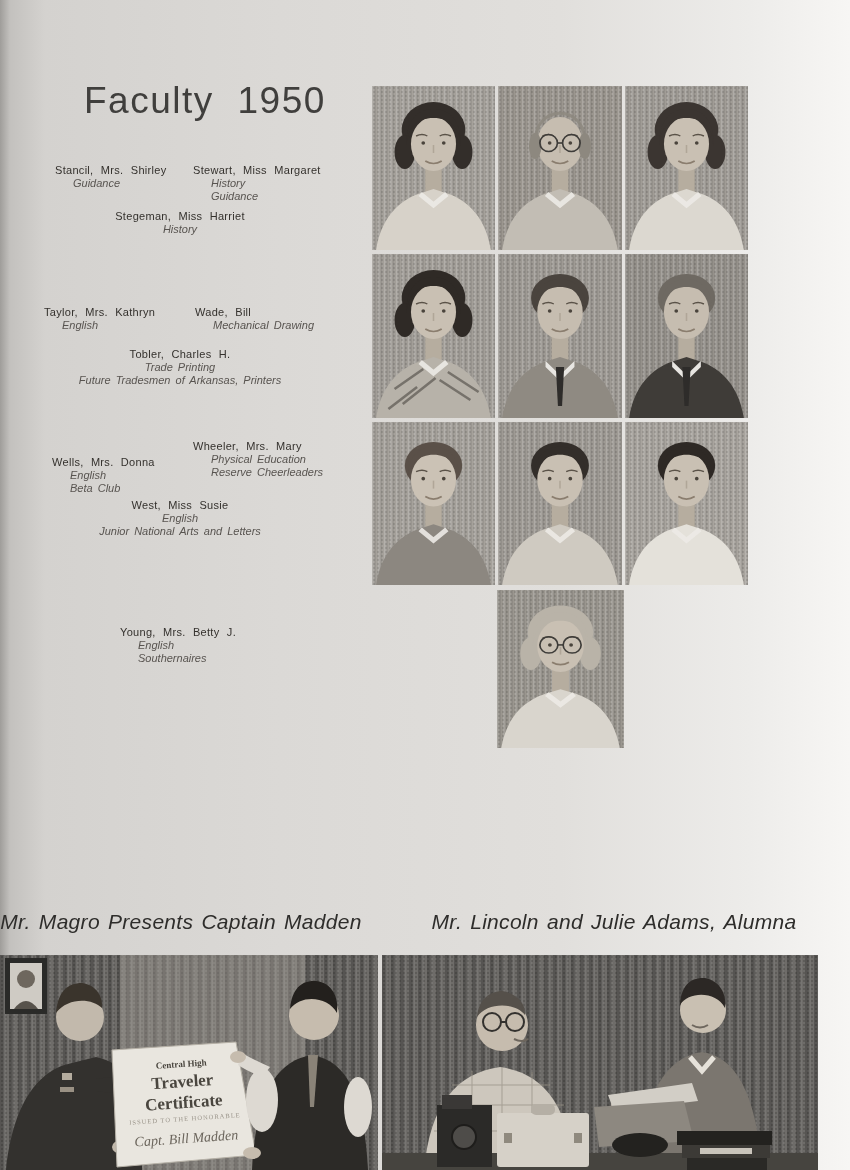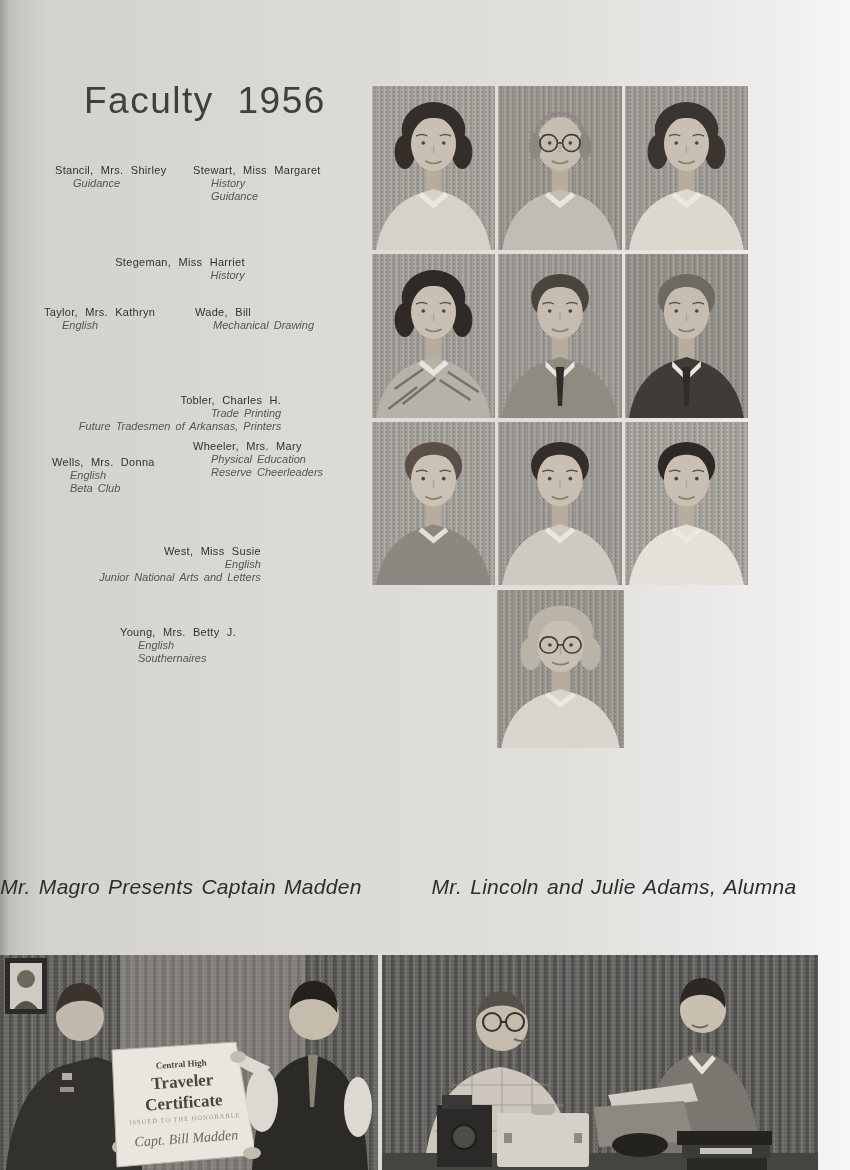--- a/index.html
+++ b/index.html
@@ -11,61 +11,61 @@
   .abs{position:absolute;}
   
   .page-title{
     left:84px;top:80px;font-size:37px;color:#403f3d;font-weight:400;
     letter-spacing:1.5px;word-spacing:12px;white-space:nowrap;
   }
   
   .entry{position:absolute;font-size:11px;line-height:13px;white-space:nowrap;}
   .entry .name{font-weight:normal;color:#34312d;letter-spacing:.3px;word-spacing:4px;}
   .entry .sub{color:#585450;padding-left:18px;word-spacing:2px;font-style:italic;}
-  .entry.centered{transform:translateX(-50%);text-align:right;margin-top:46px;}
+  .entry.centered{transform:translateX(-50%);text-align:center;}
   .entry.centered .sub{padding-left:0;}
   
   .photo-grid{
     position:absolute;left:372px;top:86px;width:376px;
     display:grid;grid-template-columns:123px 124px 123px;
     grid-template-rows:164px 164px 163px;column-gap:3px;row-gap:4px;
   }
   .photo{
     position:relative;overflow:hidden;
     background-image:
       radial-gradient(rgba(0,0,0,.10) 1px, transparent 1px),
       repeating-linear-gradient(90deg, rgba(255,255,255,.16) 0 1px, rgba(0,0,0,.07) 3px 4px, transparent 4px 6px);
     background-size:4px 4px,auto;
   }
   .photo svg{display:block;width:100%;height:100%;}
   .single-photo{left:497px;top:590px;width:127px;height:158px;}
   
   .caption{position:absolute;font-style:italic;font-size:21px;line-height:27px;
-    color:#2e2d2b;text-align:center;letter-spacing:.3px;word-spacing:2px;}
+    color:#2e2d2b;text-align:center;letter-spacing:.3px;word-spacing:2px;margin-top:35px;}
   .caption-left{left:0px;top:873px;width:362px;}
   .caption-right{left:420px;top:873px;width:388px;}
   
   .scene{
     position:absolute;overflow:hidden;background-color:#6e6c69;
     background-image:
       repeating-linear-gradient(90deg, rgba(0,0,0,.22) 0 3px, rgba(255,255,255,.06) 5px 6px, transparent 6px 9px),
       radial-gradient(rgba(0,0,0,.15) 1px, transparent 1px);
     background-size:auto,4px 4px;
   }
   .scene svg{display:block;width:100%;height:100%;}
   .scene-left{left:0px;top:955px;width:378px;height:215px;}
   .scene-right{left:382px;top:955px;width:436px;height:215px;}
   .cert-bl{font-family:"Liberation Serif",serif;font-weight:bold;fill:#4a463f;}
   .cert-small{font-family:"Liberation Serif",serif;fill:#9a948a;letter-spacing:1px;}
   .cert-script{font-family:"Liberation Serif",serif;font-style:italic;fill:#6b655c;}
 </style>
 </head>
 <body>
 
-<div class="abs page-title">Faculty 1956</div>
+<div class="abs page-title">Faculty 1950</div>
 
 <div>
 
   <div class="entry" style="left:55px;top:164px">
     <div class="name">Stancil, Mrs. Shirley</div>
     <div class="sub">Guidance</div>
   </div>
   <div class="entry" style="left:193px;top:164px">
     <div class="name">Stewart, Miss Margaret</div>
     <div class="sub">History</div>

